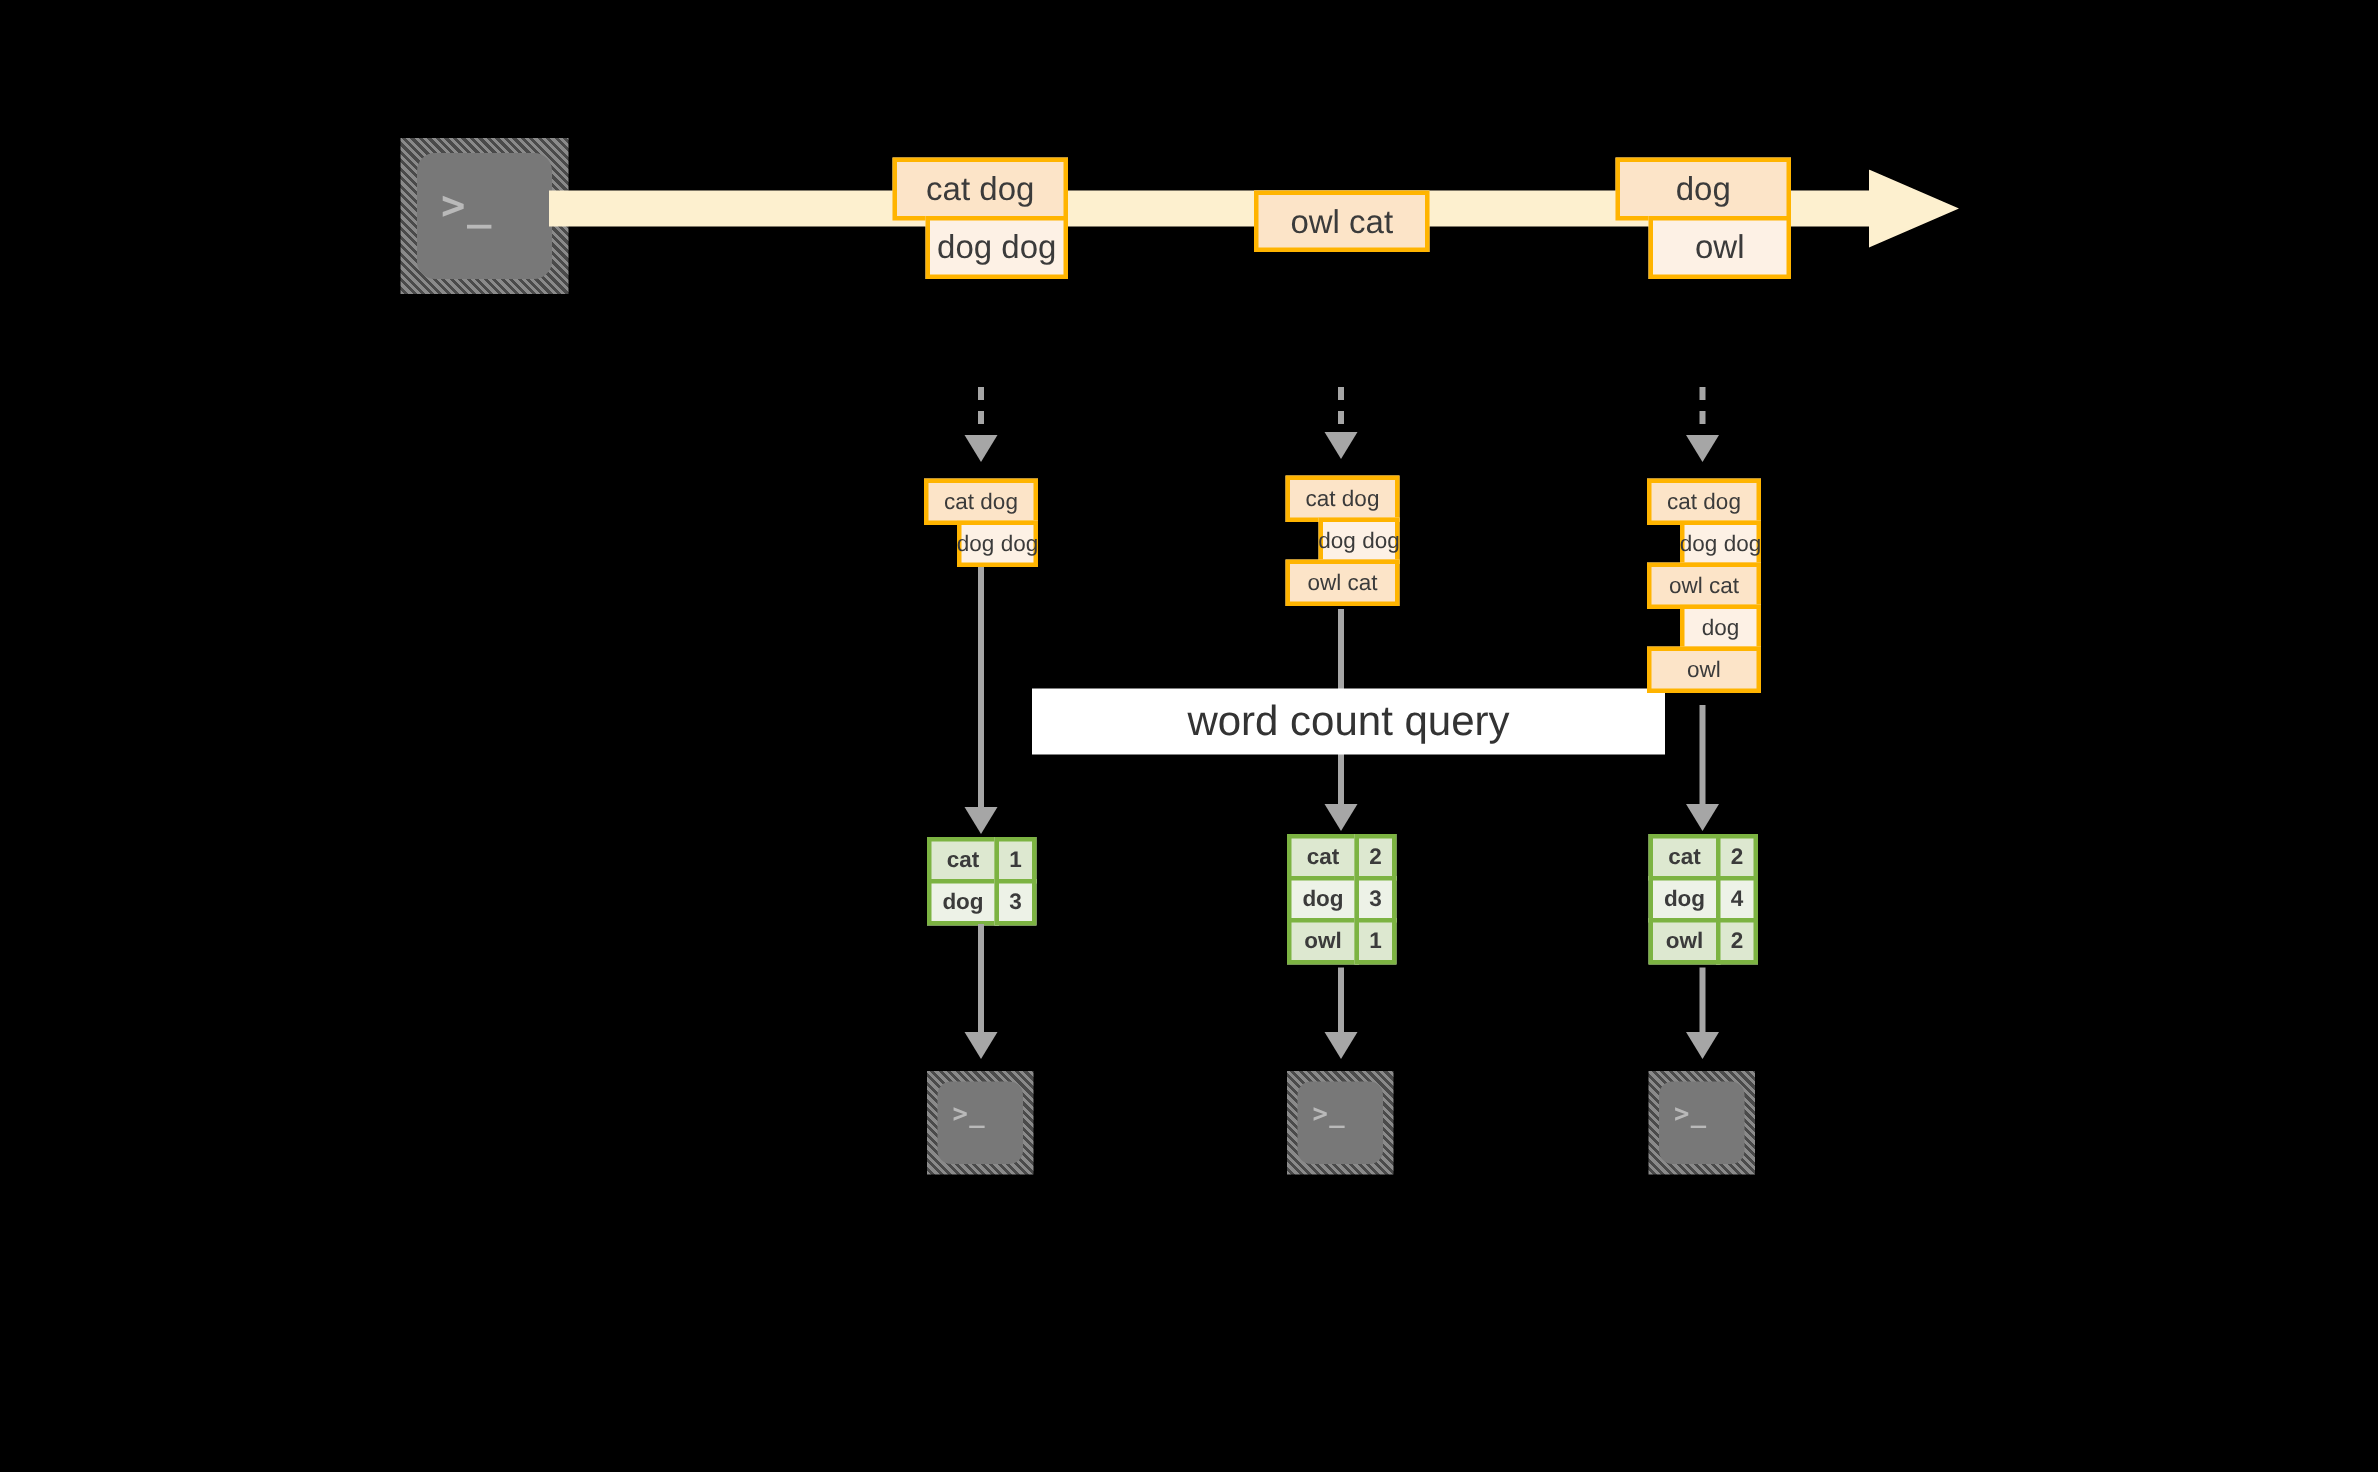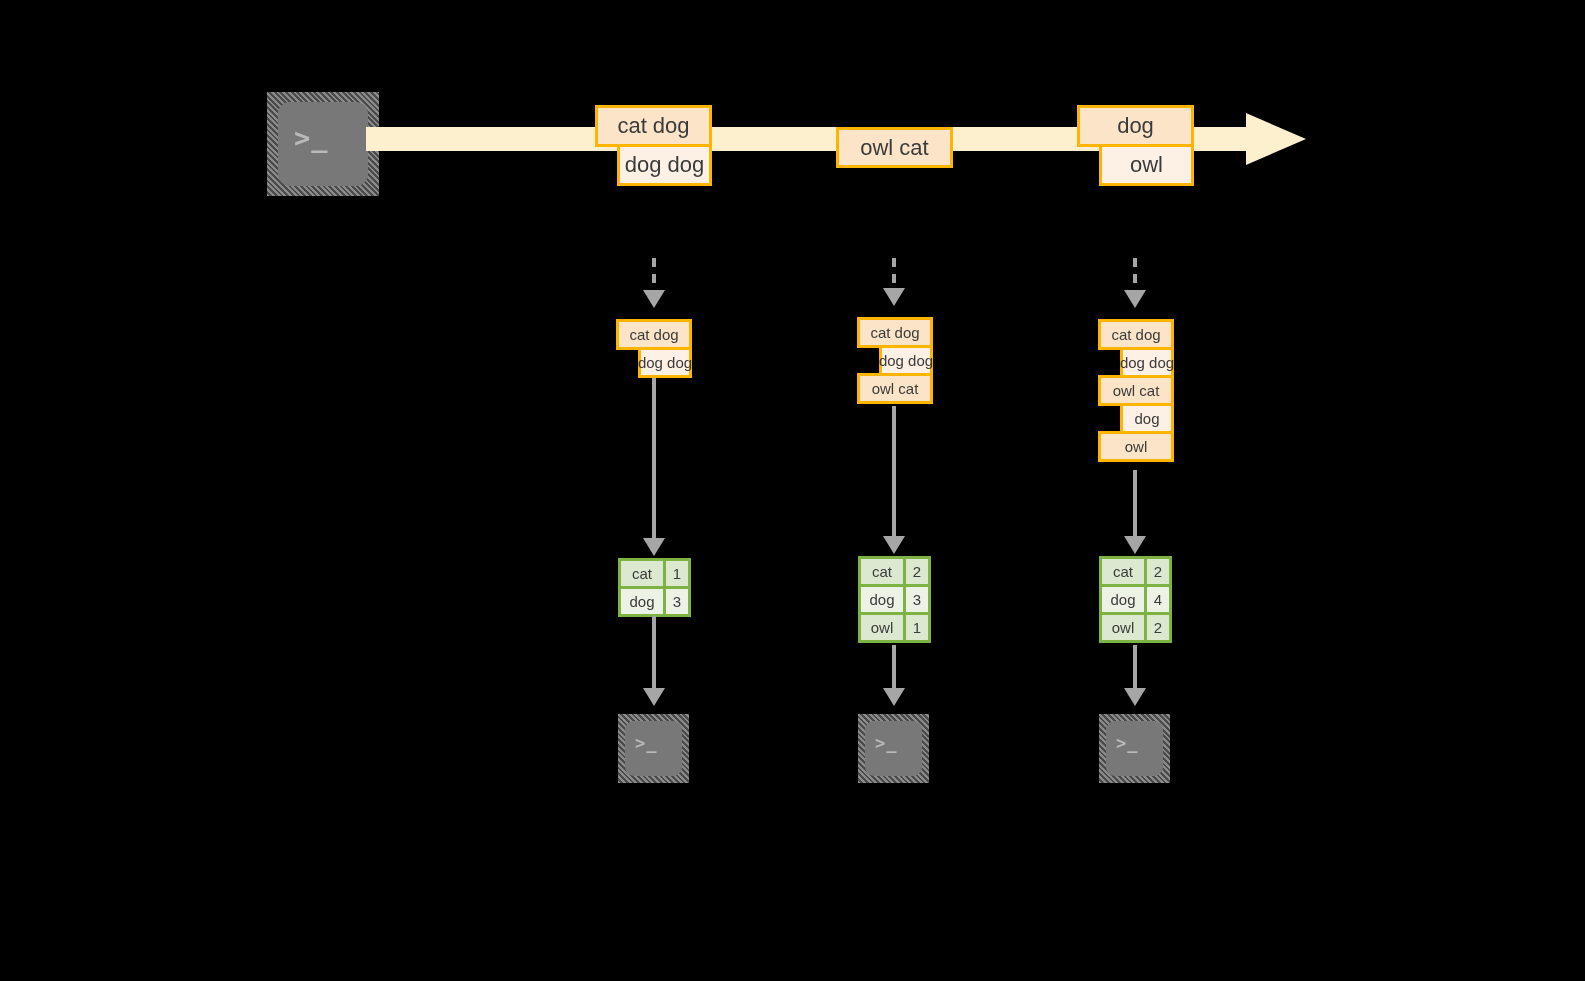--- a/index.html
+++ b/index.html
@@ -57,20 +57,21 @@
   .grow { display: flex; margin-top: -3px; }
   .grow:first-child { margin-top: 0; }
   .gcell {
     border: 3px solid #7CB342;
     background: #DDE8D0;
     color: #3b3b3b;
     display: flex;
     align-items: center;
     justify-content: center;
     white-space: nowrap;
+    font-weight: bold;
   }
   .gcell.val { margin-left: -3px; }
   .grow.alt .gcell { background: #EDF2E7; }
 
   
   .vline { position: absolute; background: #A6A6A6; width: 4px; }
   .vdash {
     position: absolute; width: 4px;
     background-image: linear-gradient(#A6A6A6 55%, rgba(0,0,0,0) 0%);
     background-size: 4px 16px;
@@ -218,14 +219,17 @@
   </div>
 
   <div class="vline" style="left:1133px; top:645px; height:51px;"></div>
   <div class="vhead" style="left:1124px; top:688px;"></div>
 
   <div class="term" style="left:1099px; top:714px; width:71px; height:69px;">
     <div class="term-inner" style="left:7px; top:7px; width:57px; height:55px; border-radius:9px;"></div>
     <span class="term-glyph" style="left:17px; top:21px; font-size:17px;">&gt;_</span>
   </div>
 
+  <div class="band" style="left:688px; top:459px; width:422px; height:44px; font-size:28px; z-index:3;">
+    <span>word count query</span>
+  </div>
 
 </div>
 
 </body></html>

